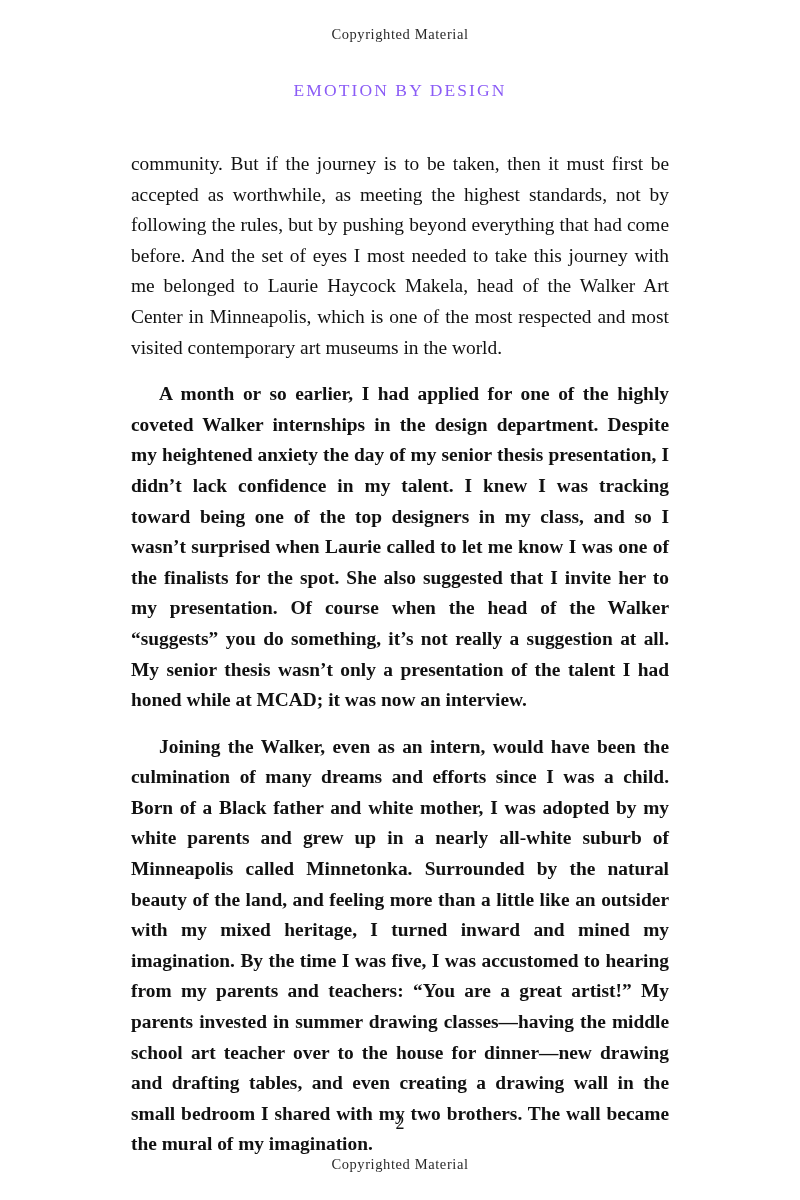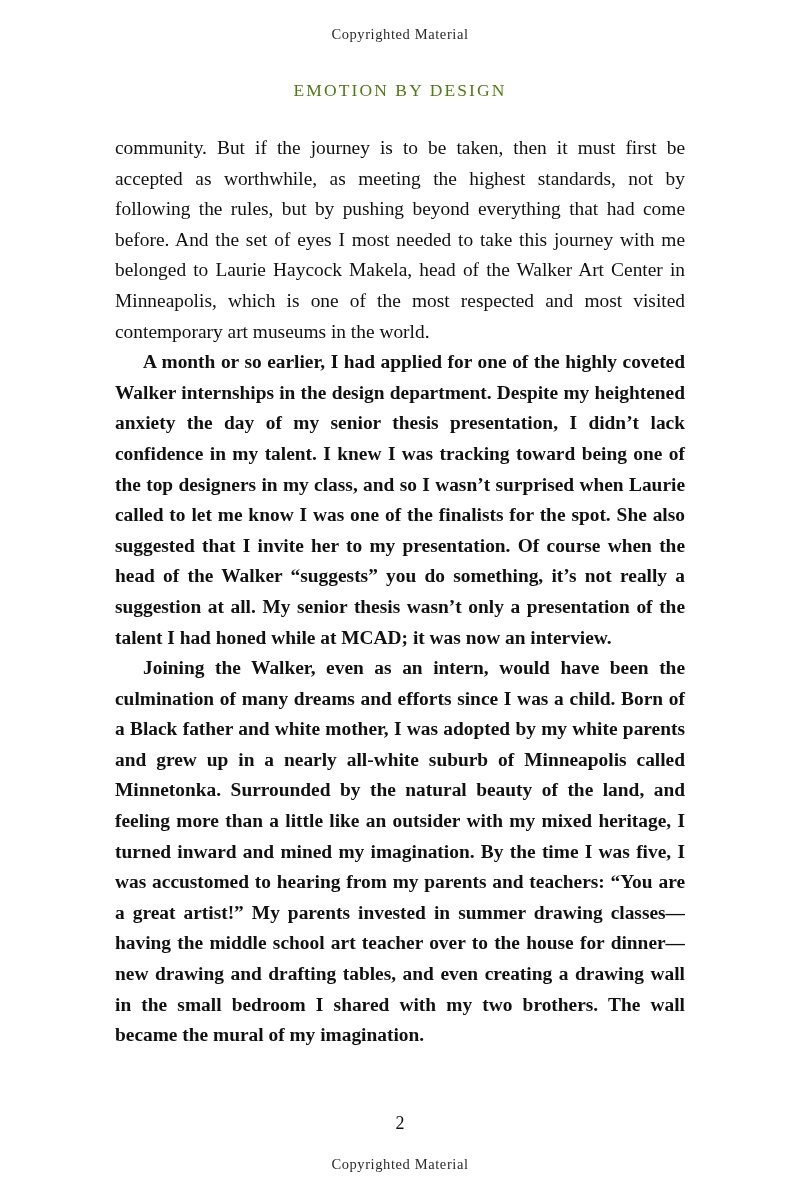--- a/index.html
+++ b/index.html
@@ -45,38 +45,38 @@
   }
   .running-head {
     position: absolute;
     top: 80px;
     left: 0;
     width: 800px;
     text-align: center;
     font-family: "Liberation Serif", serif;
     font-size: 17.5px;
     letter-spacing: 2.1px;
-    color: #4d7c0f;
+    color: #8b5cf6;
     font-weight: 400;
   }
   .body-text {
     position: absolute;
     top: 133px;
     left: 115px;
     width: 570px;
     font-family: "Liberation Serif", serif;
     font-size: 19.4px;
     line-height: 30.6px;
     text-align: justify;
     color: #111111;
     -webkit-hyphens: none;
     hyphens: none;
   }
   .body-text p {
-    margin: 0;
+    margin: 16px;
   }
   .body-text p.indent {
     text-indent: 28px;
     font-weight: bold;
   }
   .page-number {
     position: absolute;
     top: 1113px;
     left: 0;
     width: 800px;

